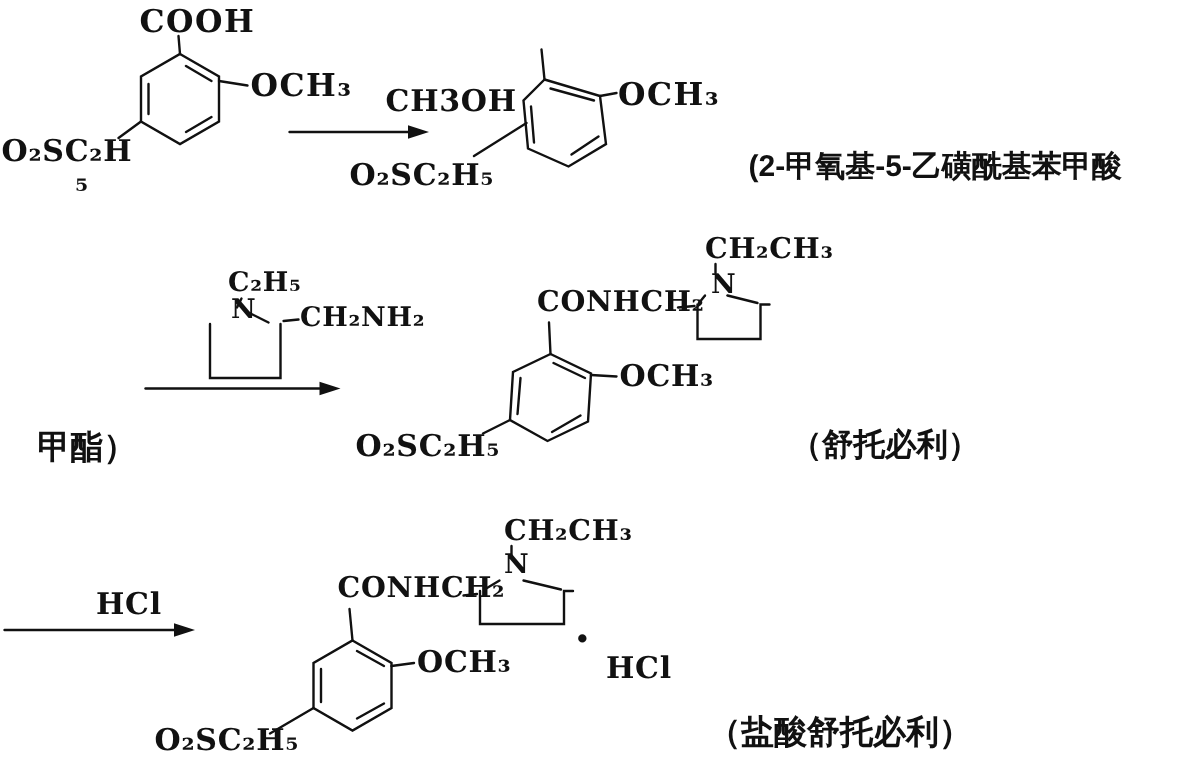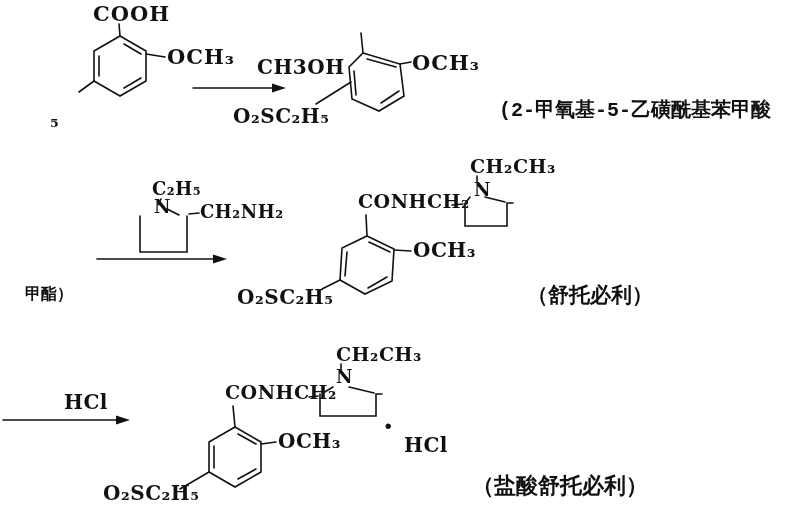--- a/index.html
+++ b/index.html
@@ -15,21 +15,21 @@
     position:absolute;
     white-space:nowrap;
     font-weight:bold;
     line-height:1;
     letter-spacing:0.5px;
   }
   .formula{font-size:20px;}
   .formula-lg{font-size:21px;letter-spacing:1px;}
   .formula-sm{font-size:18px;}
   .cjk{
-    font-family:Liberation Mono, monospace;
+    font-family:Liberation Sans, sans-serif;
     font-weight:bold;
     letter-spacing:0;
   }
   svg.art{position:absolute;left:0;top:0;}
   svg.art line, svg.art path, svg.art polyline{
     stroke:#111;stroke-width:1.6;fill:none;stroke-linecap:round;
   }
   svg.art polygon{fill:#111;stroke:none;}
 </style>
 </head>
@@ -113,32 +113,33 @@
       <polyline points="320,394 320,416 376,416 376,394 382,394"></polyline>
       <line x1="309" y1="397" x2="318" y2="396"></line>
       <line x1="341" y1="364" x2="341" y2="371"></line>
       <line x1="333" y1="387" x2="323" y2="393"></line>
       <line x1="349" y1="387" x2="374" y2="393"></line>
     </g>
   </svg>
 
   <span class="lbl formula-lg" style="left:93px;top:3px;">COOH</span>
   <span class="lbl formula-lg" style="left:167px;top:46px;">OCH₃</span>
+  <span class="lbl formula" style="left:1px;top:90px;">O₂SC₂H</span>
   <span class="lbl formula" style="left:50px;top:110px;">₅</span>
 
   <span class="lbl formula" style="left:213px;top:57px;margin-left:44px;">CH3OH</span>
 
   <span class="lbl formula-lg" style="left:412px;top:52px;">OCH₃</span>
   <span class="lbl formula" style="left:233px;top:106px;">O₂SC₂H₅</span>
   <span class="lbl cjk" style="left:499px;top:101px;font-size:20px;">(2-甲氧基-5-乙磺酰基苯甲酸</span>
 
   <span class="lbl formula-sm" style="left:152px;top:180px;">C₂H₅</span>
   <span class="lbl formula-sm" style="left:154px;top:198px;">N</span>
   <span class="lbl formula-sm" style="left:200px;top:203px;">CH₂NH₂</span>
-  <span class="lbl cjk" style="left:25px;top:287px;font-size:16px;">甲酯）</span>
+  <span class="lbl cjk" style="left:25px;top:287px;font-size:22px;">甲酯）</span>
 
   <span class="lbl formula" style="left:358px;top:192px;font-size:19px;">CONHCH₂</span>
   <span class="lbl formula" style="left:470px;top:157px;font-size:19px;">CH₂CH₃</span>
   <span class="lbl formula-sm" style="left:474px;top:181px;">N</span>
   <span class="lbl formula" style="left:413px;top:240px;">OCH₃</span>
   <span class="lbl formula" style="left:237px;top:287px;">O₂SC₂H₅</span>
   <span class="lbl cjk" style="left:527px;top:286px;font-size:21px;">（舒托必利）</span>
 
   <span class="lbl formula" style="left:64px;top:392px;">HCl</span>
 

